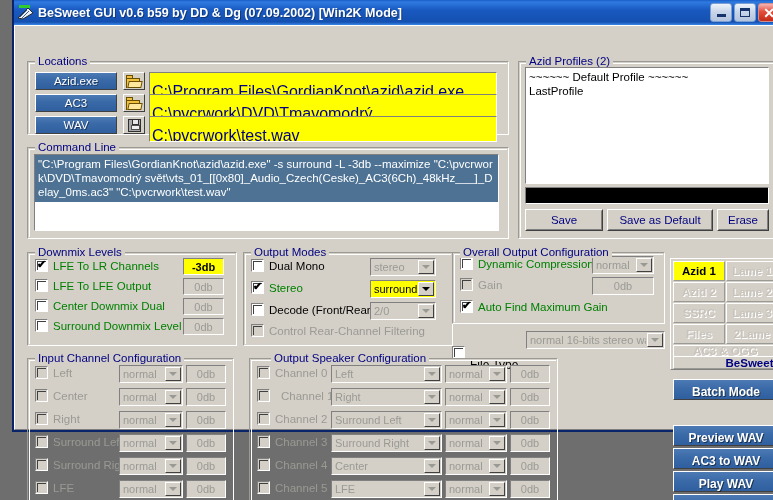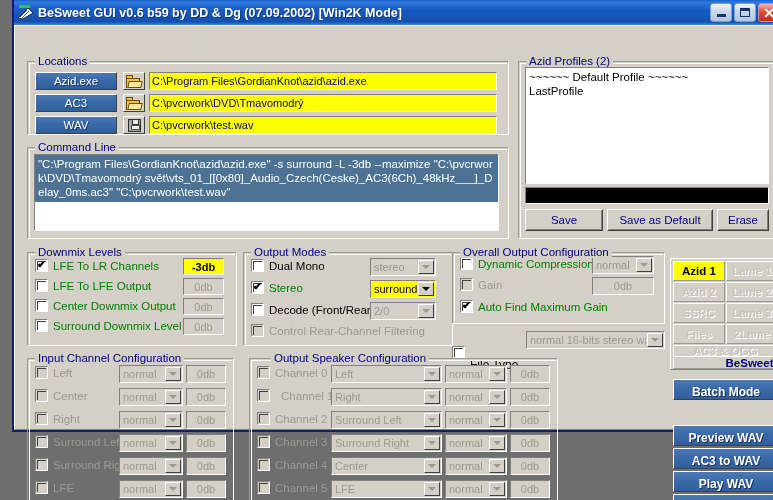--- a/index.html
+++ b/index.html
@@ -79,22 +79,22 @@
     position: absolute; left: 8px; top: 0; z-index: 3;
     background: #d4d0c8; padding: 0 3px;
     color: #000080; font-size: 11.5px; white-space: nowrap;
   }
   .grp > .grp-body { position: absolute; left: 0; right: 0; top: 6px; bottom: 0; z-index: 2; }
   .fld {
     position: absolute;
     border: 1px solid #808080;
     border-right-color: #ffffff; border-bottom-color: #ffffff;
     background: #ffff00;
-    color: #000080; font-size: 11px;
-    padding: 1px 2px;
+    color: #000080; font-size: 16px;
+    padding: 12px 2px;
     white-space: nowrap; overflow: hidden;
     line-height: 14px;
   }
 
   .btn3d {
     background: #d4d0c8;
     border: 1px solid #ffffff;
     border-right-color: #404040; border-bottom-color: #404040;
     position: relative;
     display: flex; align-items: center; justify-content: center;
@@ -406,21 +406,21 @@
         <div class="cbrow" style="left:8px; top:27px;">
           <span class="cb"></span>
           <span class="cblabel lbl-green">LFE To LFE Output</span>
         </div>
         <div class="tbox" style="left:156px; top:26px; width:41px; height:17px;">
           <span>0db</span>
         </div>
 
         <div class="cbrow" style="left:8px; top:47px;">
           <span class="cb"></span>
-          <span class="cblabel lbl-green">Center Downmix Output</span>
+          <span class="cblabel lbl-green">Center Downmix Dual</span>
         </div>
         <div class="tbox" style="left:156px; top:46px; width:41px; height:17px;">
           <span>0db</span>
         </div>
 
         <div class="cbrow" style="left:8px; top:67px;">
           <span class="cb"></span>
           <span class="cblabel lbl-green">Surround Downmix Level</span>
         </div>
         <div class="tbox" style="left:156px; top:66px; width:41px; height:17px;">

